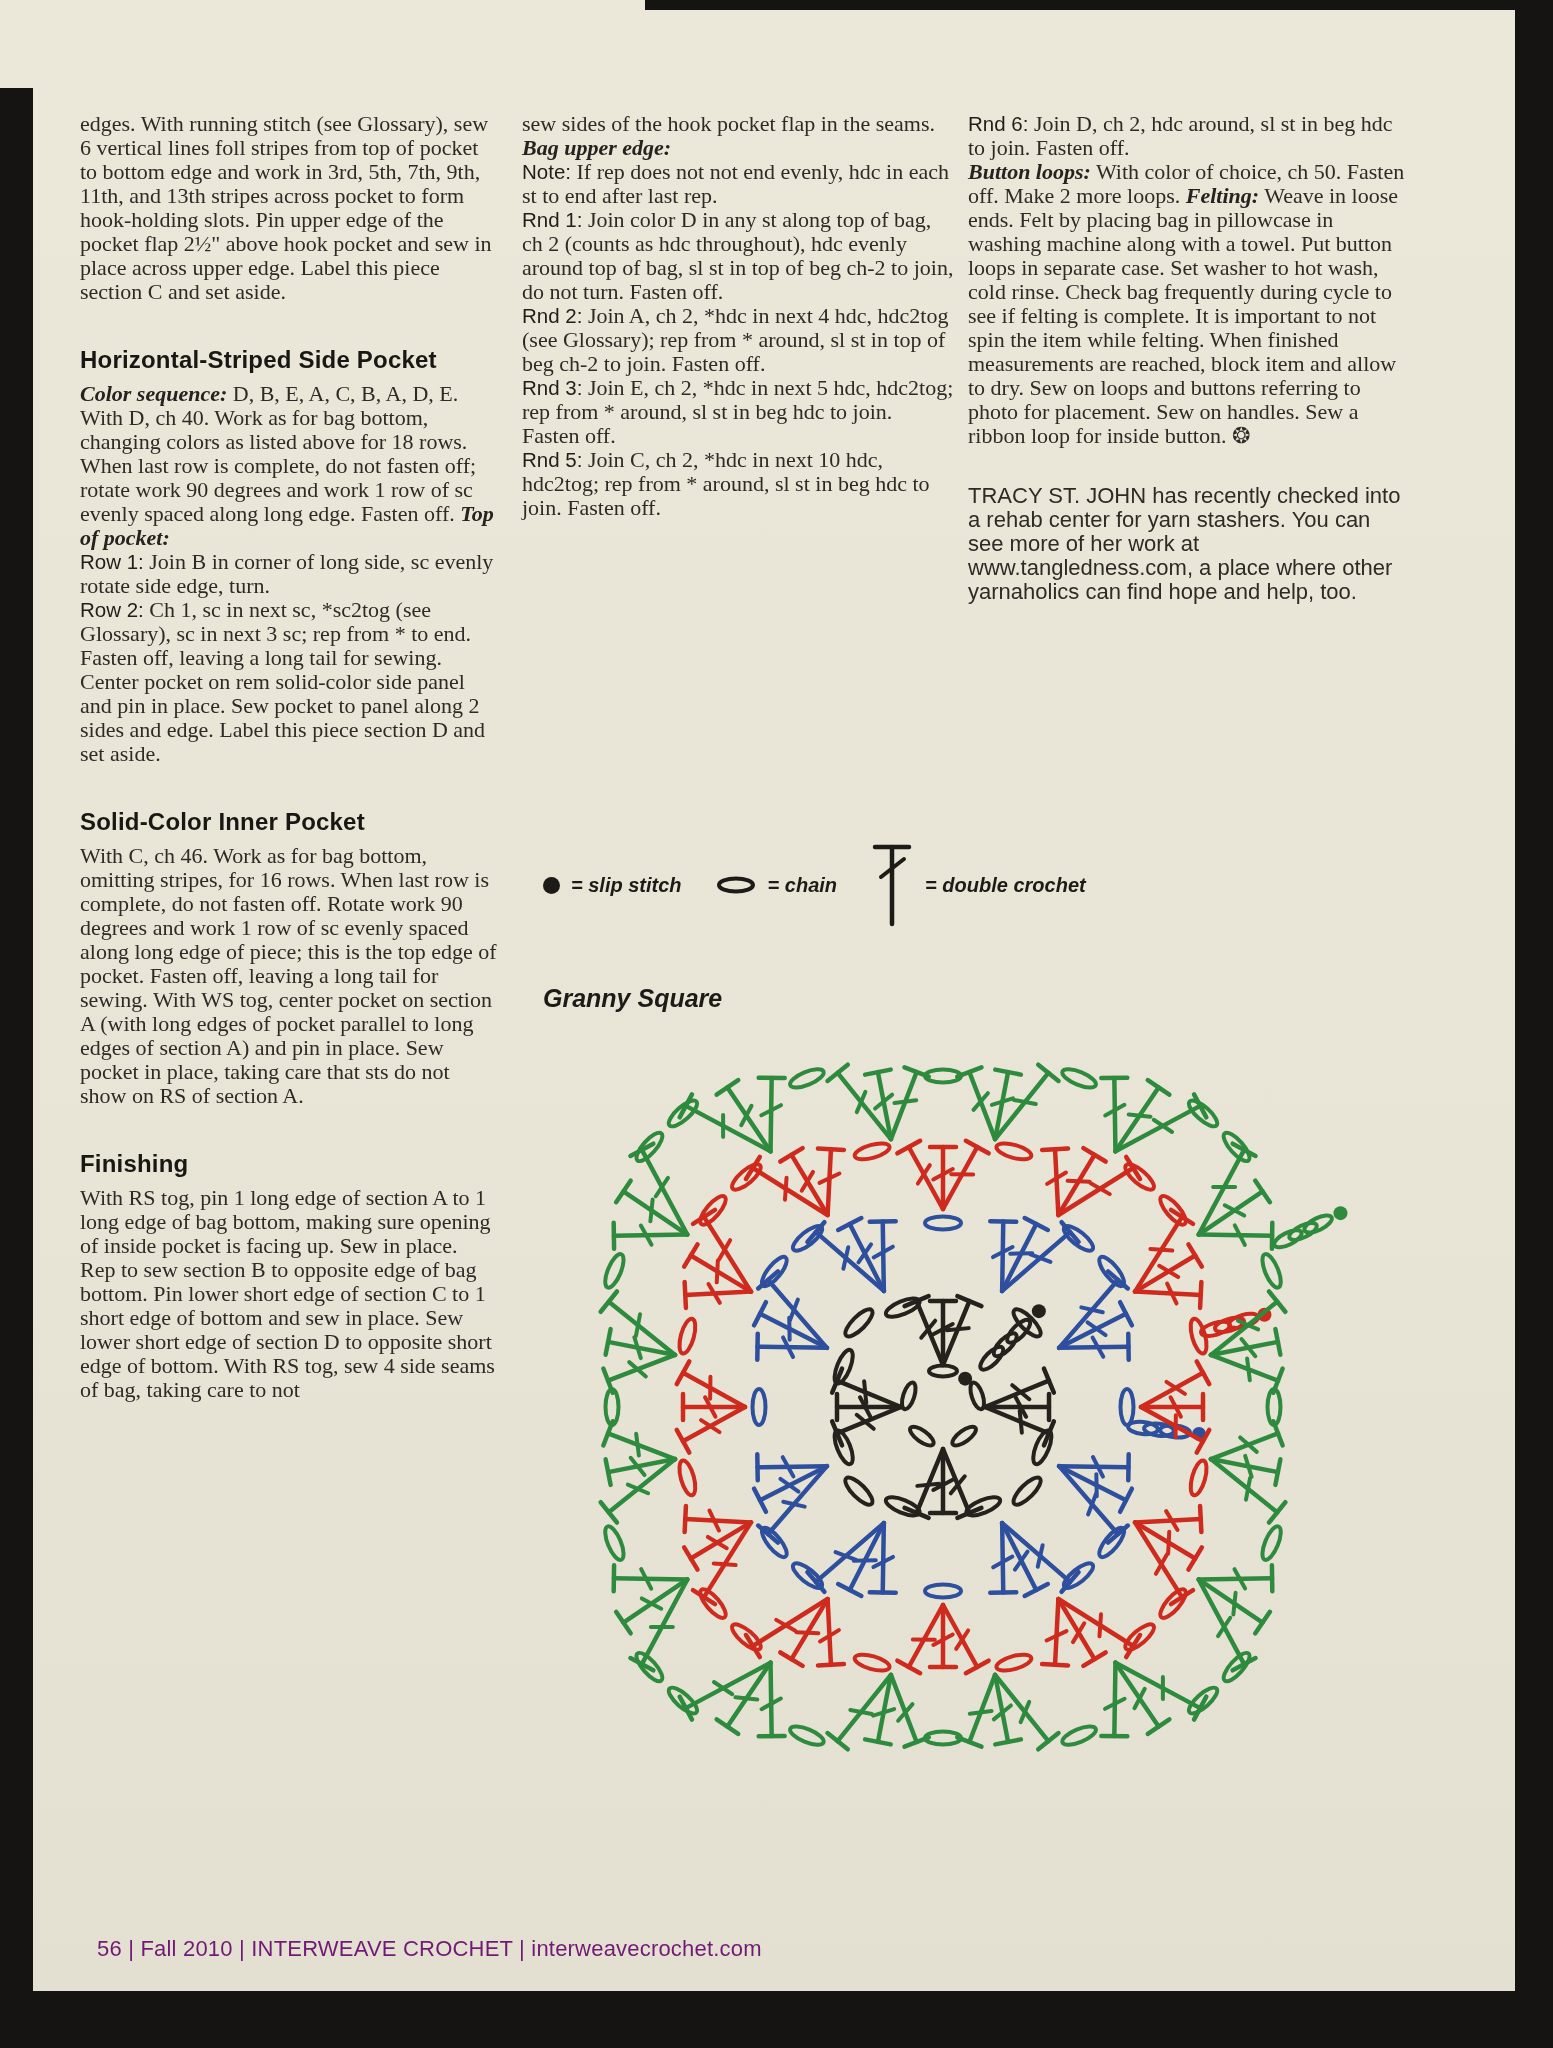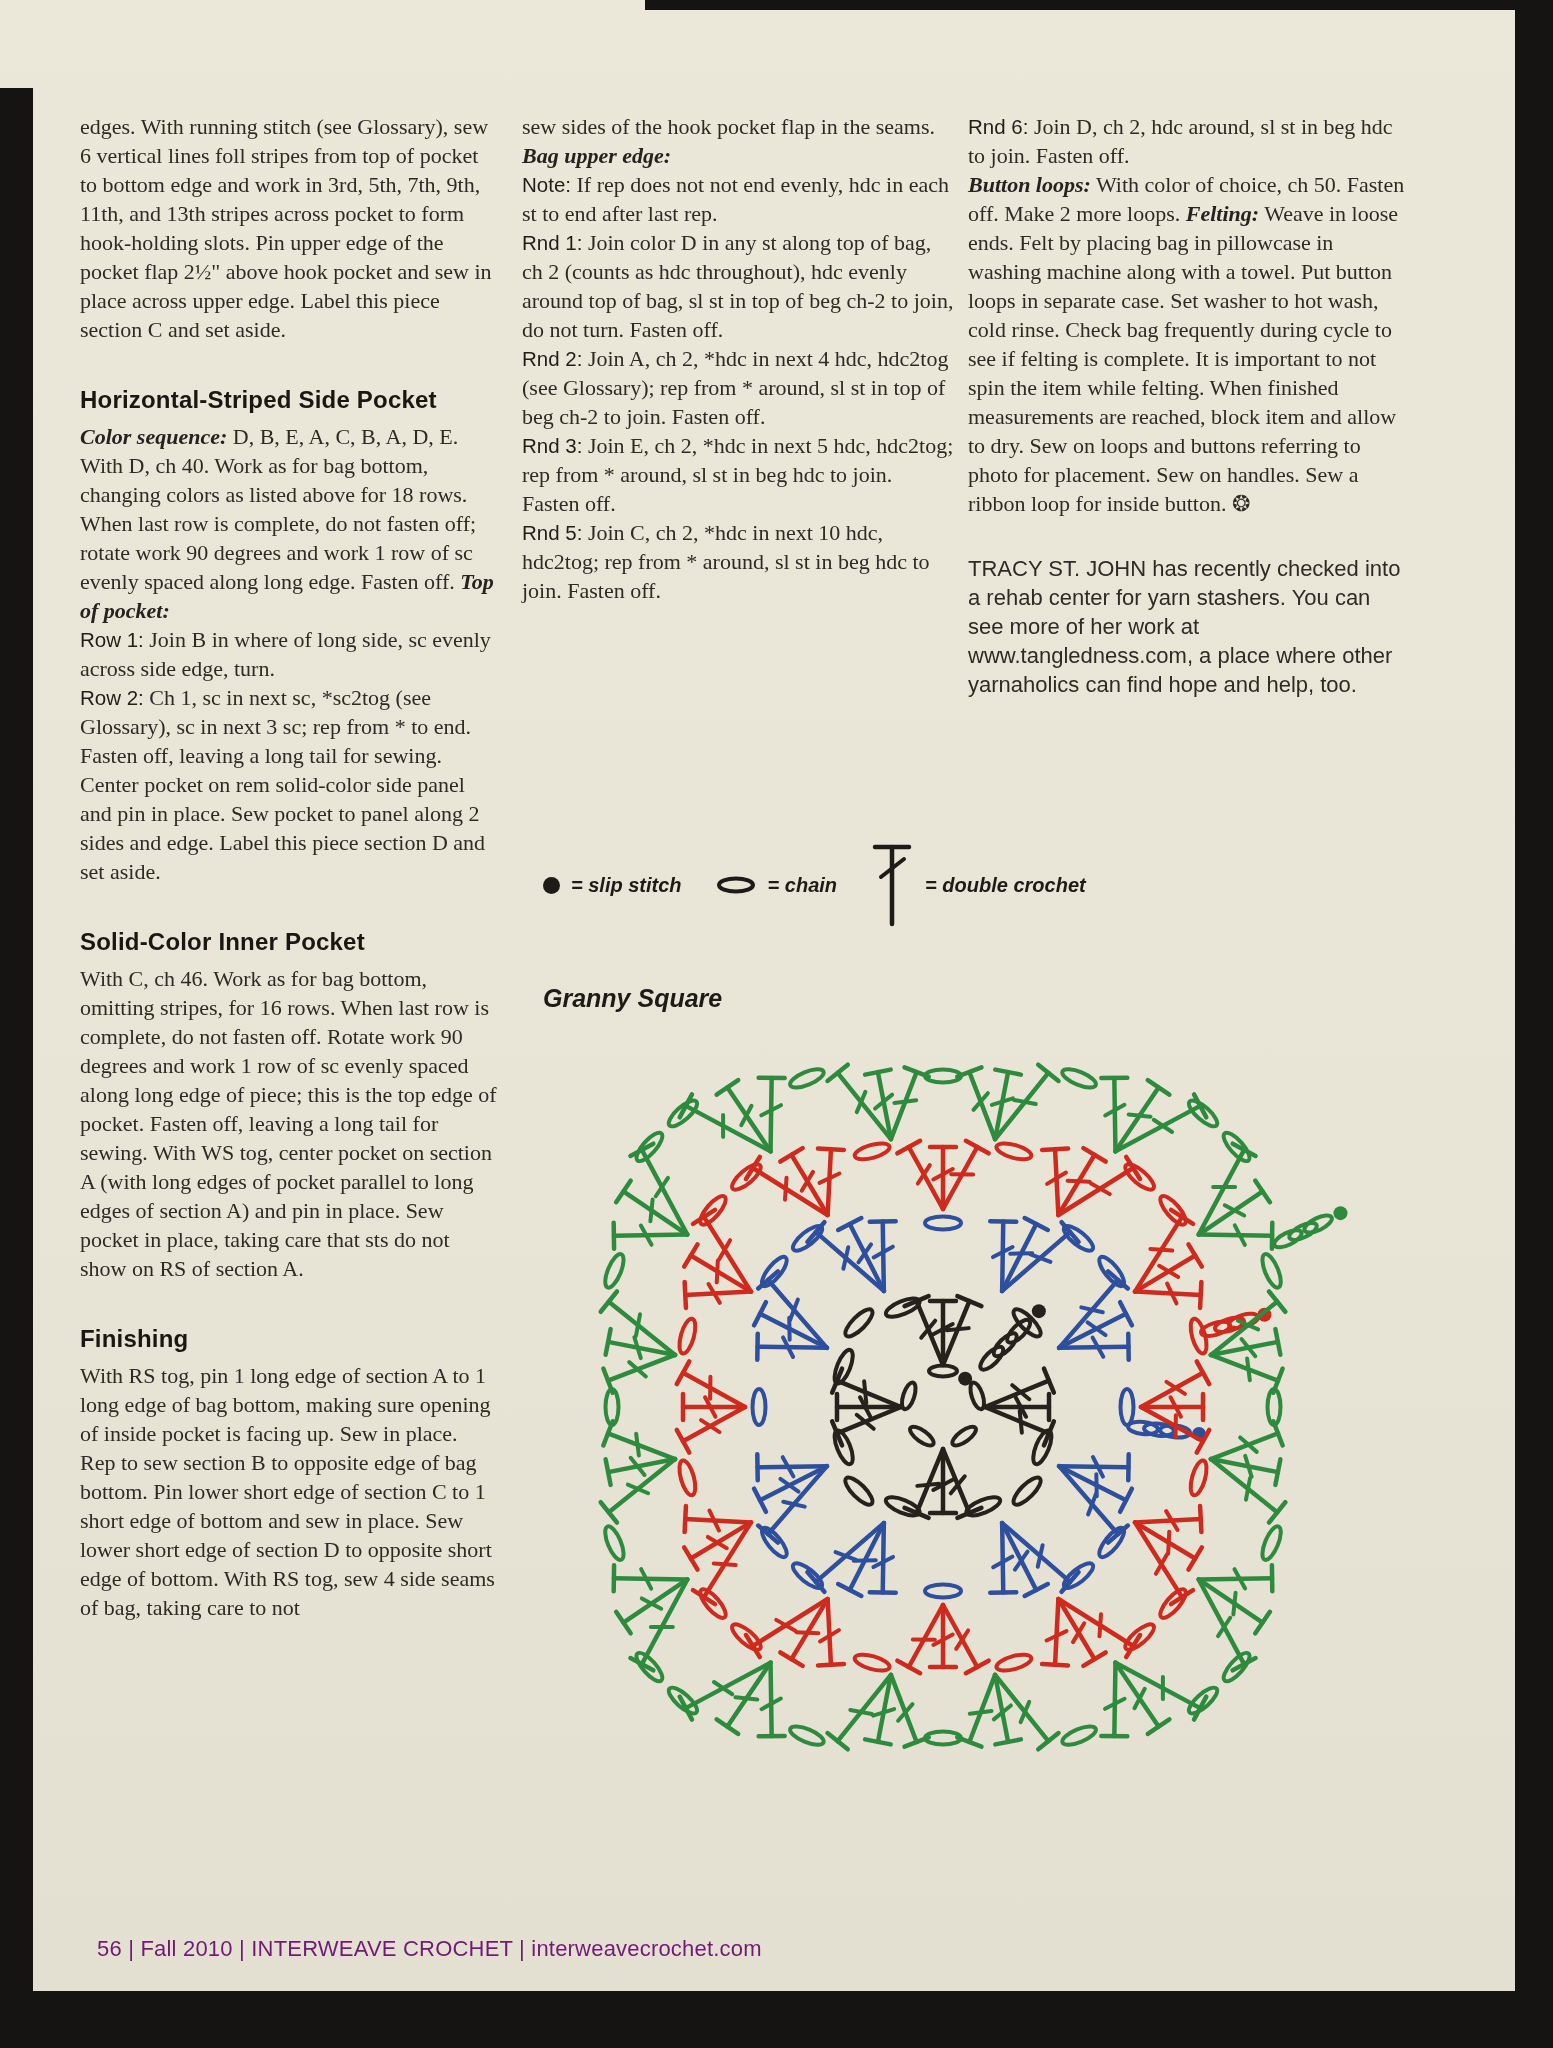--- a/index.html
+++ b/index.html
@@ -10,21 +10,21 @@
   }
   .edge{position:absolute;background:#161412;}
   .edge-left{left:0;top:88px;width:33px;height:1960px;}
   .edge-right{right:0;top:0;width:38px;height:2048px;}
   .edge-top{left:645px;top:0;height:10px;right:0;}
   .edge-bottom{left:0;bottom:0;height:57px;width:100%;}
   .col{position:absolute;top:112px;}
   #col1{left:80px;width:418px;}
   #col2{left:522px;width:433px;}
   #col3{left:968px;width:443px;}
-  .col p{margin:0;font-size:22px;line-height:29px;color:#2e2b26;}
+  .col p{margin:0;font-size:22px;line-height:24px;color:#2e2b26;}
   .col h3{
     margin:42px 0 9px 0;font-family:"Liberation Sans",sans-serif;
     font-size:24px;line-height:27px;color:#191713;letter-spacing:.2px;
   }
   .rb{font-family:"Liberation Sans",sans-serif;font-weight:normal;font-size:20.5px;color:#211e1a;}
   .rbi{font-weight:bold;font-style:italic;color:#262220;}
   .bio{
     margin-top:36px !important;font-family:"Liberation Sans",sans-serif;
     font-size:21px;line-height:27.5px;color:#483d3f;
   }
@@ -48,21 +48,21 @@
 </style>
 </head>
 <body>
 
 <div class="page">
 
   <div class="col" id="col1">
       <p><span class="rt">edges. With running stitch (see Glossary), sew 6 vertical lines foll stripes from top of pocket to bottom edge and work in 3rd, 5th, 7th, 9th, 11th, and 13th stripes across pocket to form hook-holding slots. Pin upper edge of the pocket flap 2½" above hook pocket and sew in place across upper edge. Label this piece section C and set aside.</span></p>
       <h3>Horizontal-Striped Side Pocket</h3>
       <p><span class="rbi">Color sequence:</span><span class="rt"> D, B, E, A, C, B, A, D, E. With D, ch 40. Work as for bag bottom, changing colors as listed above for 18 rows. When last row is complete, do not fasten off; rotate work 90 degrees and work 1 row of sc evenly spaced along long edge. Fasten off. </span><span class="rbi">Top of pocket:</span></p>
-      <p><span class="rb">Row 1:</span><span class="rt"> Join B in where of long side, sc evenly across side edge, turn.</span></p>
+      <p><span class="rb">Row 1:</span><span class="rt"> Join B in corner of long side, sc evenly rotate side edge, turn.</span></p>
       <p><span class="rb">Row 2:</span><span class="rt"> Ch 1, sc in next sc, *sc2tog (see Glossary), sc in next 3 sc; rep from * to end. Fasten off, leaving a long tail for sewing.</span></p>
       <p><span class="rt">Center pocket on rem solid-color side panel and pin in place. Sew pocket to panel along 2 sides and edge. Label this piece section D and set aside.</span></p>
       <h3>Solid-Color Inner Pocket</h3>
       <p><span class="rt">With C, ch 46. Work as for bag bottom, omitting stripes, for 16 rows. When last row is complete, do not fasten off. Rotate work 90 degrees and work 1 row of sc evenly spaced along long edge of piece; this is the top edge of pocket. Fasten off, leaving a long tail for sewing. With WS tog, center pocket on section A (with long edges of pocket parallel to long edges of section A) and pin in place. Sew pocket in place, taking care that sts do not show on RS of section A.</span></p>
       <h3>Finishing</h3>
       <p><span class="rt">With RS tog, pin 1 long edge of section A to 1 long edge of bag bottom, making sure opening of inside pocket is facing up. Sew in place. Rep to sew section B to opposite edge of bag bottom. Pin lower short edge of section C to 1 short edge of bottom and sew in place. Sew lower short edge of section D to opposite short edge of bottom. With RS tog, sew 4 side seams of bag, taking care to not</span></p>
     </div>
   <div class="col" id="col2">
       <p><span class="rt">sew sides of the hook pocket flap in the seams. </span><span class="rbi">Bag upper edge:</span></p>
       <p><span class="rb">Note:</span><span class="rt"> If rep does not not end evenly, hdc in each st to end after last rep.</span></p>

